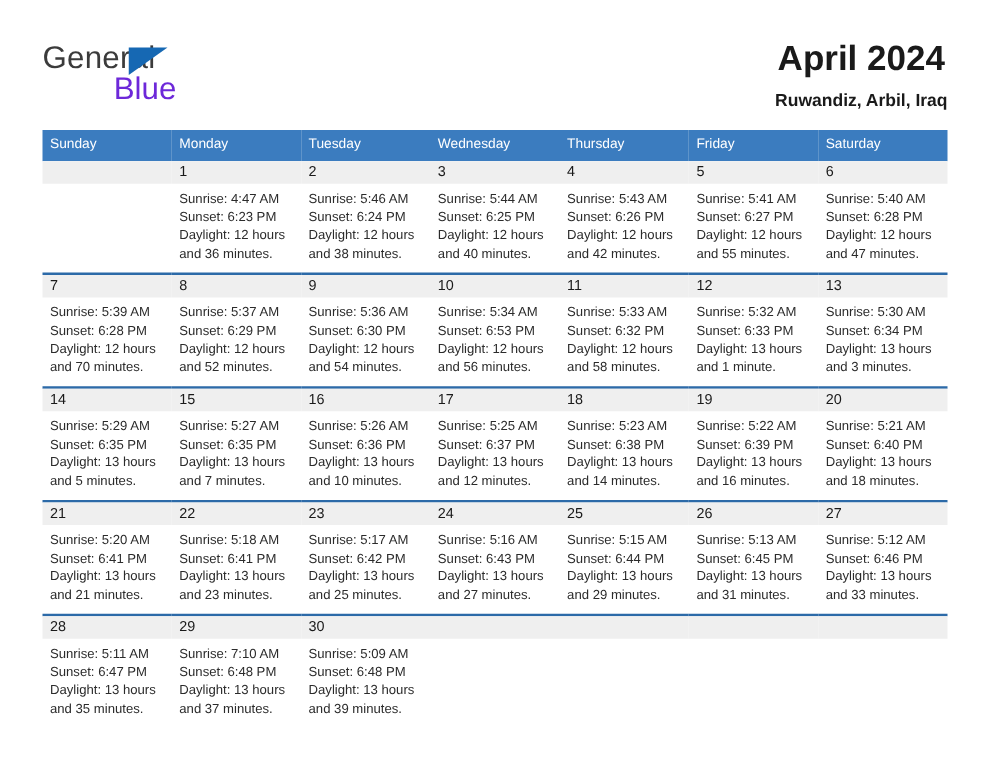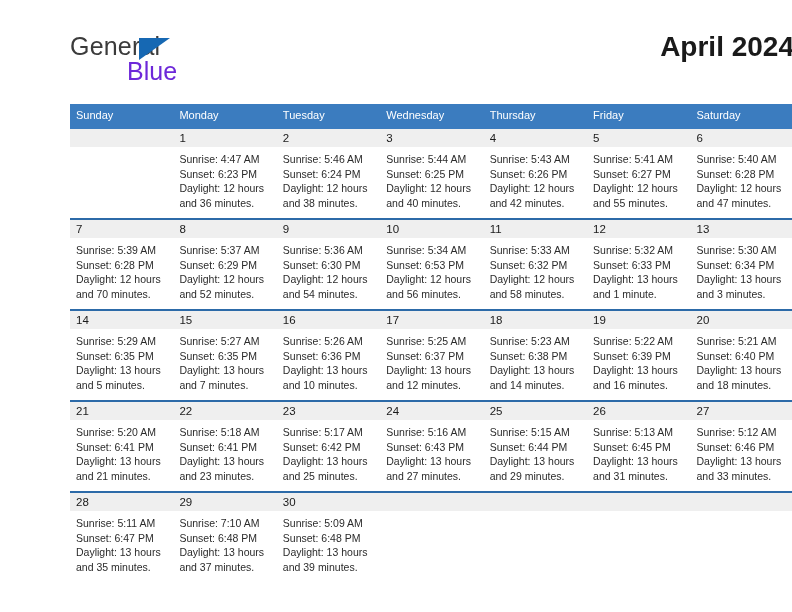--- a/index.html
+++ b/index.html
@@ -13,21 +13,20 @@
     height: 612px;
     font-family: "Liberation Sans", sans-serif;
     color: #1a1a1a;
     overflow: hidden;
   }
   .page {
     position: relative;
     width: 656px;
     height: 612px;
     box-sizing: border-box;
-    margin-left: 36px;
   }
 
   
   .header {
     position: absolute;
     left: 0;
     top: 0;
     width: 792px;
     height: 100px;
   }
@@ -153,20 +152,21 @@
   <div class="header">
 
     <div class="logo">
       <span class="logo-general">General</span>
       <span class="logo-triangle"></span>
       <span class="logo-blue">Blue</span>
     </div>
 
     <div class="title-block">
       <div class="title">April 2024</div>
+      <div class="subtitle">Ruwandiz, Arbil, Iraq</div>
     </div>
 
   </div>
 
   <table class="calendar">
     <thead>
       <tr>
         <th>Sunday</th>
         <th>Monday</th>
         <th>Tuesday</th>

